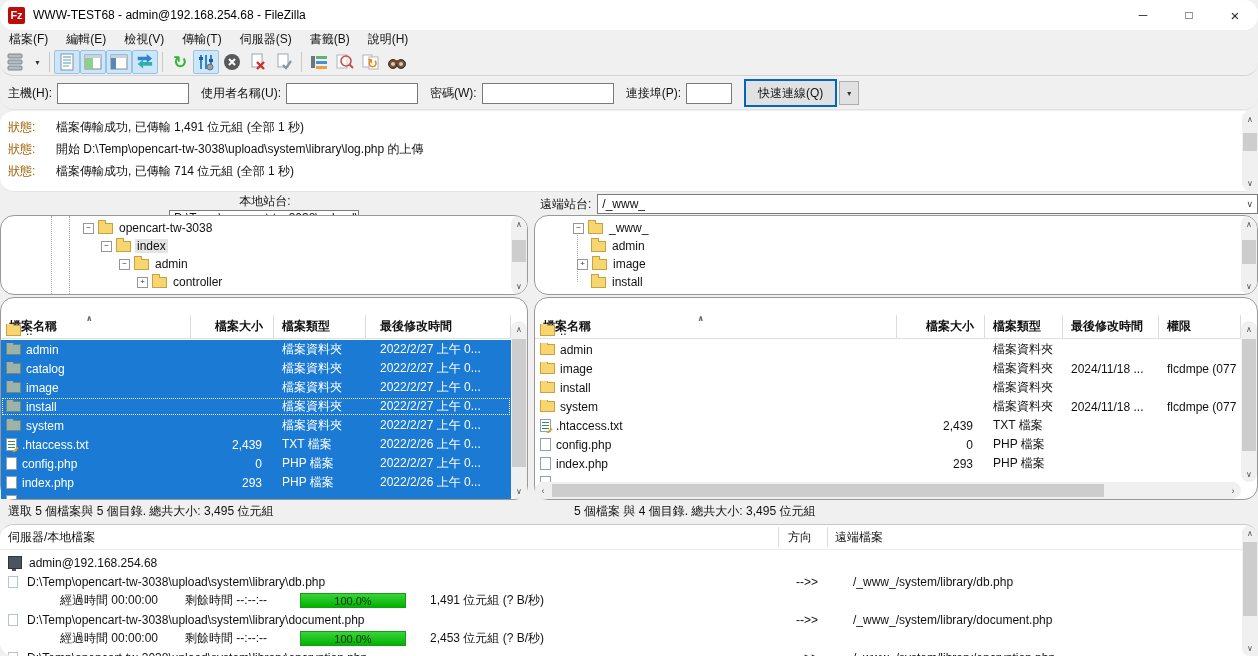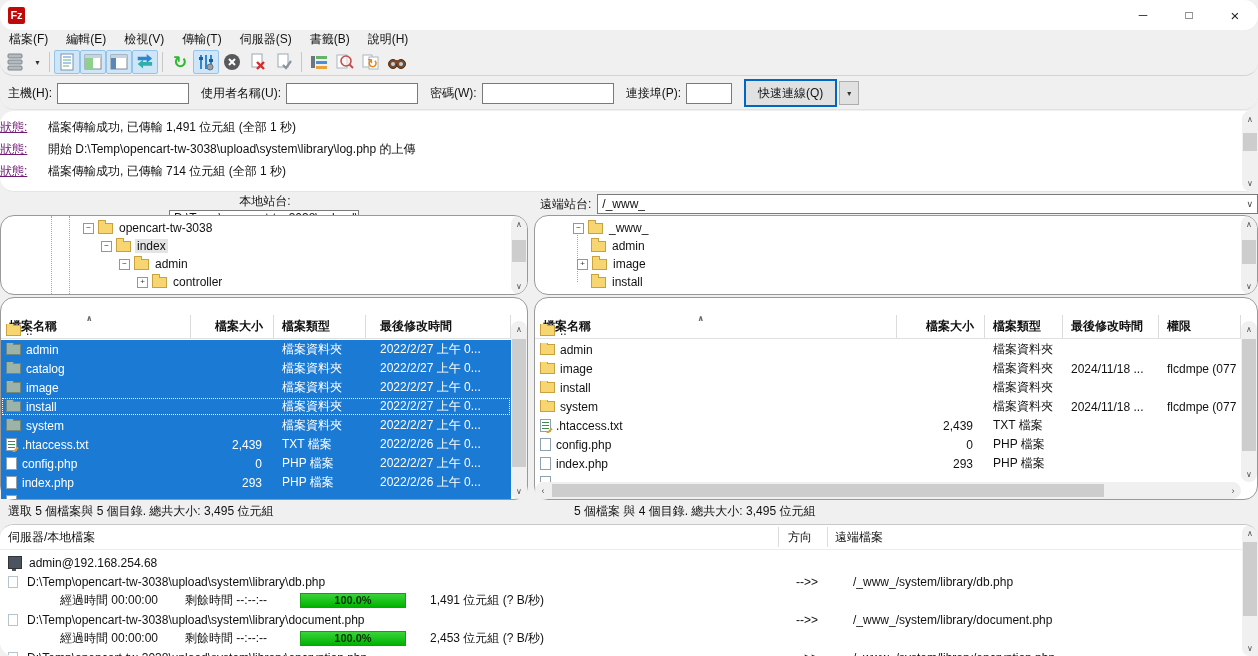--- a/index.html
+++ b/index.html
@@ -25,21 +25,21 @@
   
   .quickbar{left:0;top:77px;width:1258px;height:33px;display:flex;align-items:center;background:#f0f0f0;border-bottom:1px solid #e2e2e2;box-sizing:border-box;}
   .qlabel{margin-left:12px;}
   .qinput{width:124px;height:19px;border:1px solid #7a7a7a;background:#fff;margin-left:5px;font:inherit;padding:0 3px;box-sizing:content-box;}
   .qinput.port{width:38px;}
   .qbtn{margin-left:12px;height:24px;padding:0 12px;background:#e1e1e1;border:2px solid #0067c0;display:flex;align-items:center;}
   .qdd{margin-left:2px;width:20px;height:24px;background:#e1e1e1;border:1px solid #adadad;display:flex;align-items:center;justify-content:center;box-sizing:border-box;}
   
   .logpane{left:0;top:111px;width:1258px;height:81px;background:#fff;border-bottom:1px solid #e5e5e5;box-sizing:border-box;}
   .logline{position:absolute;left:0;height:22px;display:flex;align-items:center;}
-  .loglabel{width:48px;padding-left:0;color:#701a75;text-decoration:underline;}
+  .loglabel{width:48px;padding-left:8px;color:#a16207;}
   
   .sb{background:#f0f0f0;}
   .sb-ar{position:absolute;left:0;width:16px;height:16px;display:flex;align-items:center;justify-content:center;font-size:8px;color:#505050;}
   .sb-thumb{position:absolute;left:1px;width:14px;background:#cdcdcd;}
   .sbh-ar{position:absolute;top:0;width:16px;height:17px;display:flex;align-items:center;justify-content:center;font-size:9px;color:#505050;}
   .sbh-thumb{position:absolute;top:2px;height:13px;background:#cdcdcd;}
   
   .sitebar{top:193px;height:22px;display:flex;align-items:center;}
   .combo{height:20px;background:#fff;border:1px solid #7a7a7a;display:flex;align-items:center;flex:1;box-sizing:border-box;padding-left:4px;position:relative;}
   .combo .chev{position:absolute;right:4px;color:#444;font-size:9px;}
@@ -76,29 +76,30 @@
   .gridL{grid-template-columns:190px 83px 92px 1fr;}
   .gridR{grid-template-columns:362px 88px 78px 96px 1fr;}
   
   .pstatus{top:500px;height:22px;display:flex;align-items:center;padding-left:8px;background:#f0f0f0;box-sizing:border-box;}
   
   .queue{left:0;top:524px;width:1258px;height:132px;background:#fff;border-top:1px solid #c8c8c8;box-sizing:border-box;overflow:hidden;}
   .qhead{position:absolute;left:0;top:0;width:1242px;height:24px;background:#fff;border-bottom:1px solid #ececec;}
   .qhcell{position:absolute;top:0;height:24px;display:flex;align-items:center;}
   .qvline{position:absolute;top:2px;height:20px;width:1px;background:#dcdcdc;}
   .qrow{position:absolute;height:19px;display:flex;align-items:center;}
-  .pbar{position:absolute;width:106px;height:15px;background:linear-gradient(#3bd33b,#00b300);border:1px solid #12a012;box-sizing:border-box;display:flex;justify-content:center;color:#063;color:#052d05;font-size:11px;font-weight:bold;}
+  .pbar{position:absolute;width:106px;height:15px;background:linear-gradient(#3bd33b,#00b300);border:1px solid #12a012;box-sizing:border-box;display:flex;align-items:center;justify-content:center;color:#063;color:#052d05;font-size:11px;}
   .dircell{position:absolute;left:788px;}
   .remcell{position:absolute;left:845px;white-space:nowrap;}
 </style>
 </head>
 <body>
 
 <div class="abs titlebar">
   <span class="fzlogo">Fz</span>
+  <span class="wtitle">WWW-TEST68 - admin@192.168.254.68 - FileZilla</span>
   <div class="wctrls">
     <span class="wbtn">─</span>
     <span class="wbtn">□</span>
     <span class="wbtn" style="font-size:15px;">×</span>
   </div>
 </div>
 
 <div class="abs menubar">
   <span class="menuitem">檔案(F)</span>
   <span class="menuitem">編輯(E)</span>

